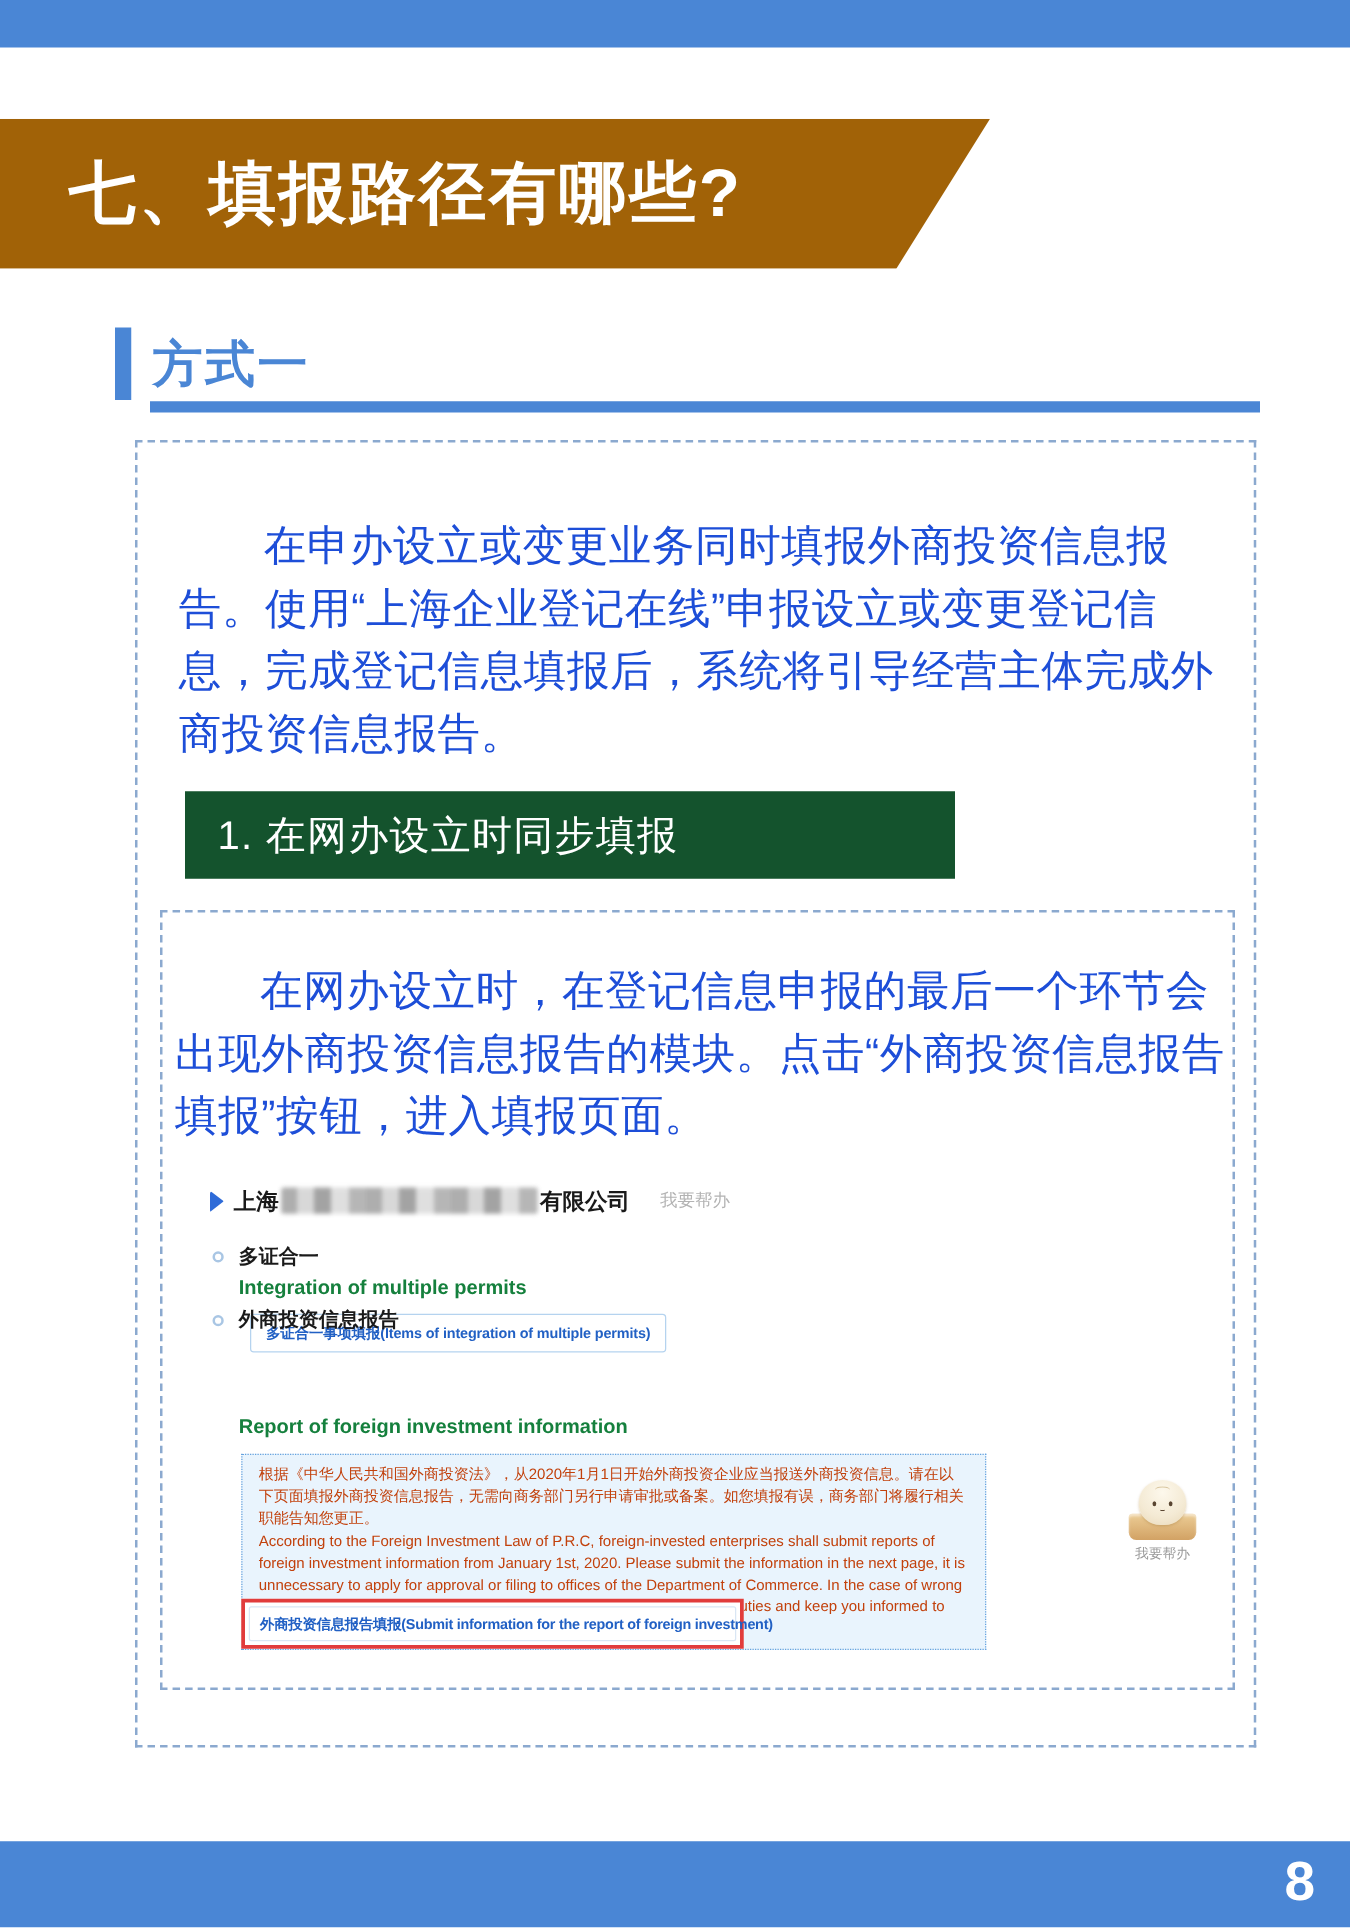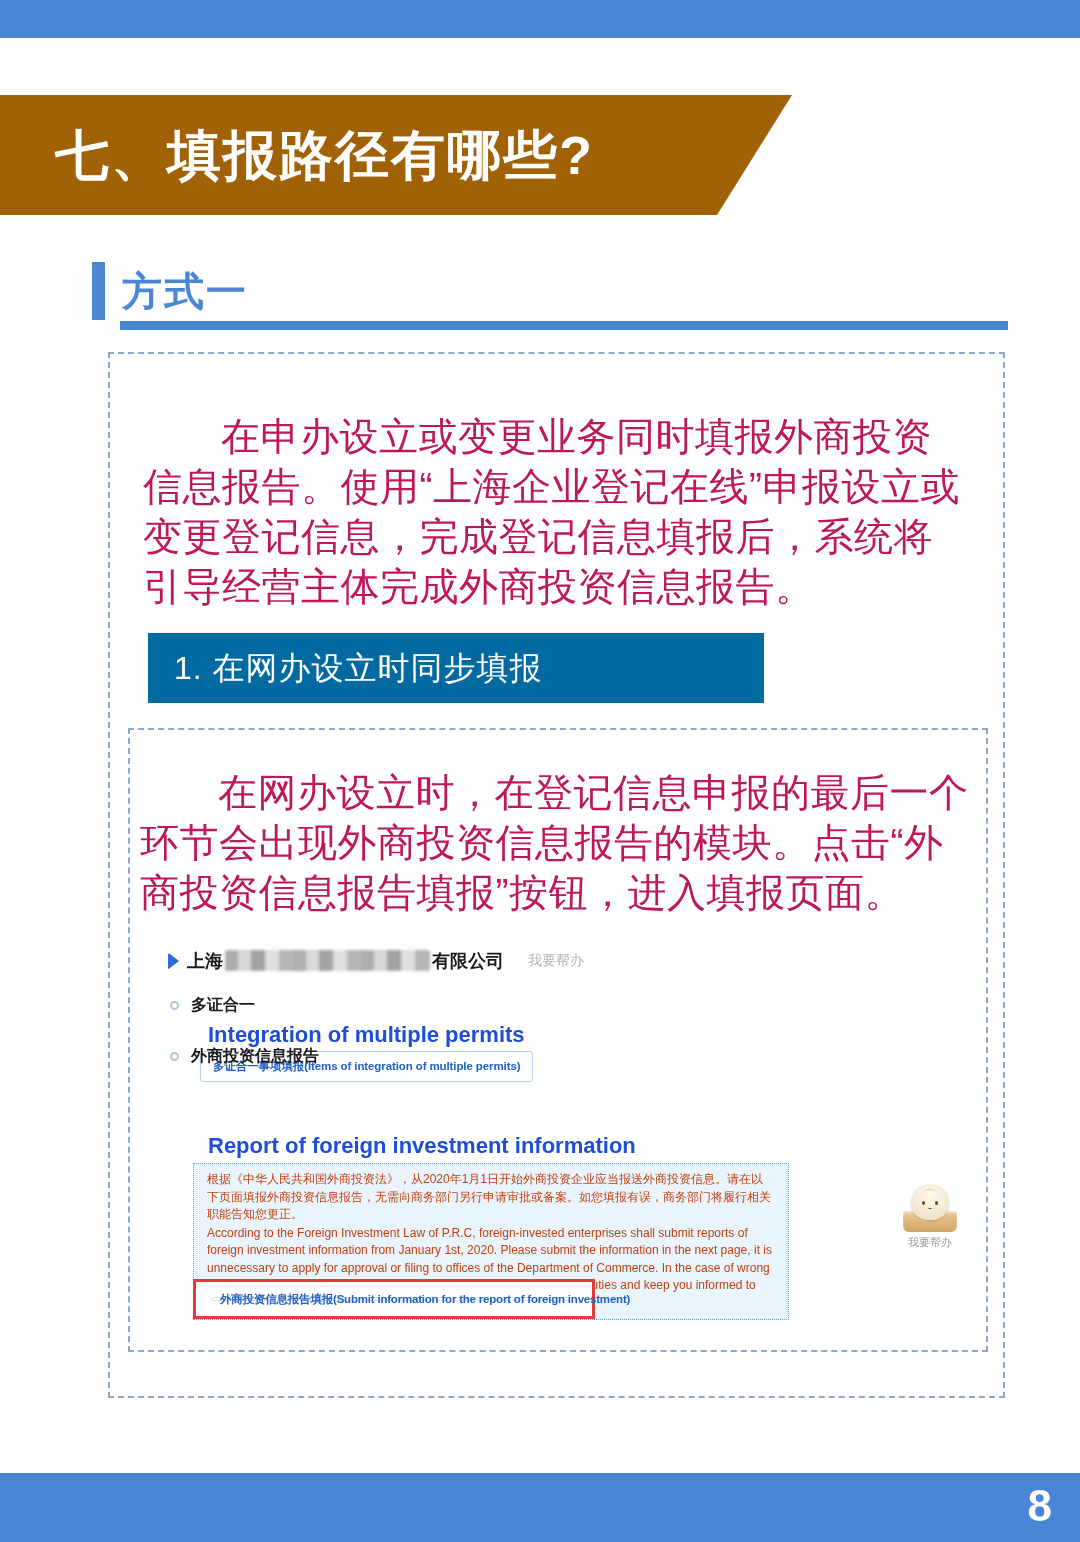--- a/index.html
+++ b/index.html
@@ -58,35 +58,35 @@
     width: 897px; height: 1046px;
     border: 2px dashed #8ba9cf;
   }
   .inner-box {
     position: absolute; left: 128px; top: 728px;
     width: 860px; height: 624px;
     border: 2px dashed #8ba9cf;
   }
   
   .para {
-    color: #be185d;
-    font-size: 39px; line-height: 50px;
+    color: #1d4ed8;
+    font-size: 34px; line-height: 50px;
     text-indent: 2em; letter-spacing: 0.5px;
   }
   .intro-para {
     position: absolute; left: 143px; top: 412px; width: 828px;
   }
   .step-para {
     position: absolute; left: 140px; top: 768px; width: 840px;
   }
   
   .step-heading {
     position: absolute; left: 148px; top: 633px;
     width: 616px; height: 70px;
-    background: #0369a1;
+    background: #14532d;
     color: #ffffff; font-size: 32px; font-weight: 500;
     line-height: 70px; padding-left: 26px;
     letter-spacing: 1px; white-space: nowrap;
   }
   
   .company-row {
     position: absolute; left: 168px; top: 948px;
     display: flex; align-items: center; height: 26px;
   }
   .tri-icon {
@@ -109,21 +109,21 @@
   .bullet-row { position: absolute; display: flex; align-items: center; }
   .row-1 { left: 170px; top: 995px; }
   .row-2 { left: 170px; top: 1046px; }
   .circle-icon {
     width: 9px; height: 9px; border-radius: 50%;
     border: 2px solid #a9c6e4; margin-right: 12px;
   }
   .zh-title { color: #1a1a1a; font-size: 16px; font-weight: bold; }
   .en-title {
     position: absolute; left: 191px;
-    color: #1d4ed8; font-size: 22px; font-weight: bold; margin-left: 17px;
+    color: #15803d; font-size: 16px; font-weight: bold;
   }
   .en-1 { top: 1022px; }
   .en-2 { top: 1133px; }
 
   .permit-btn {
     position: absolute; left: 200px; top: 1051px;
     padding: 7px 12px;
     border: 1px solid #b5d3ef; border-radius: 3px;
     background: #ffffff;
     color: #2160c4; font-size: 11.5px; font-weight: bold;
@@ -137,21 +137,21 @@
     border: 1px dotted #66a2de;
     padding: 7px 13px;
     color: #c2410c; font-size: 12px; line-height: 17.5px;
   }
   .notice-zh { margin-bottom: 1px; }
 
   .red-box {
     position: absolute; left: 193px; top: 1279px;
     width: 402px; height: 40px;
     border: 3px solid #e13c3c;
-    padding: 15px; background: #ffffff;
+    padding: 3px; background: #ffffff;
   }
   .submit-btn {
     width: 100%; height: 100%;
     border: 1px solid #d9e6f4; border-radius: 2px;
     background: #ffffff;
     display: flex; align-items: center; padding-left: 8px;
     color: #2160c4; font-size: 11.5px; font-weight: bold;
     letter-spacing: -0.2px; white-space: nowrap; cursor: pointer;
   }
 

